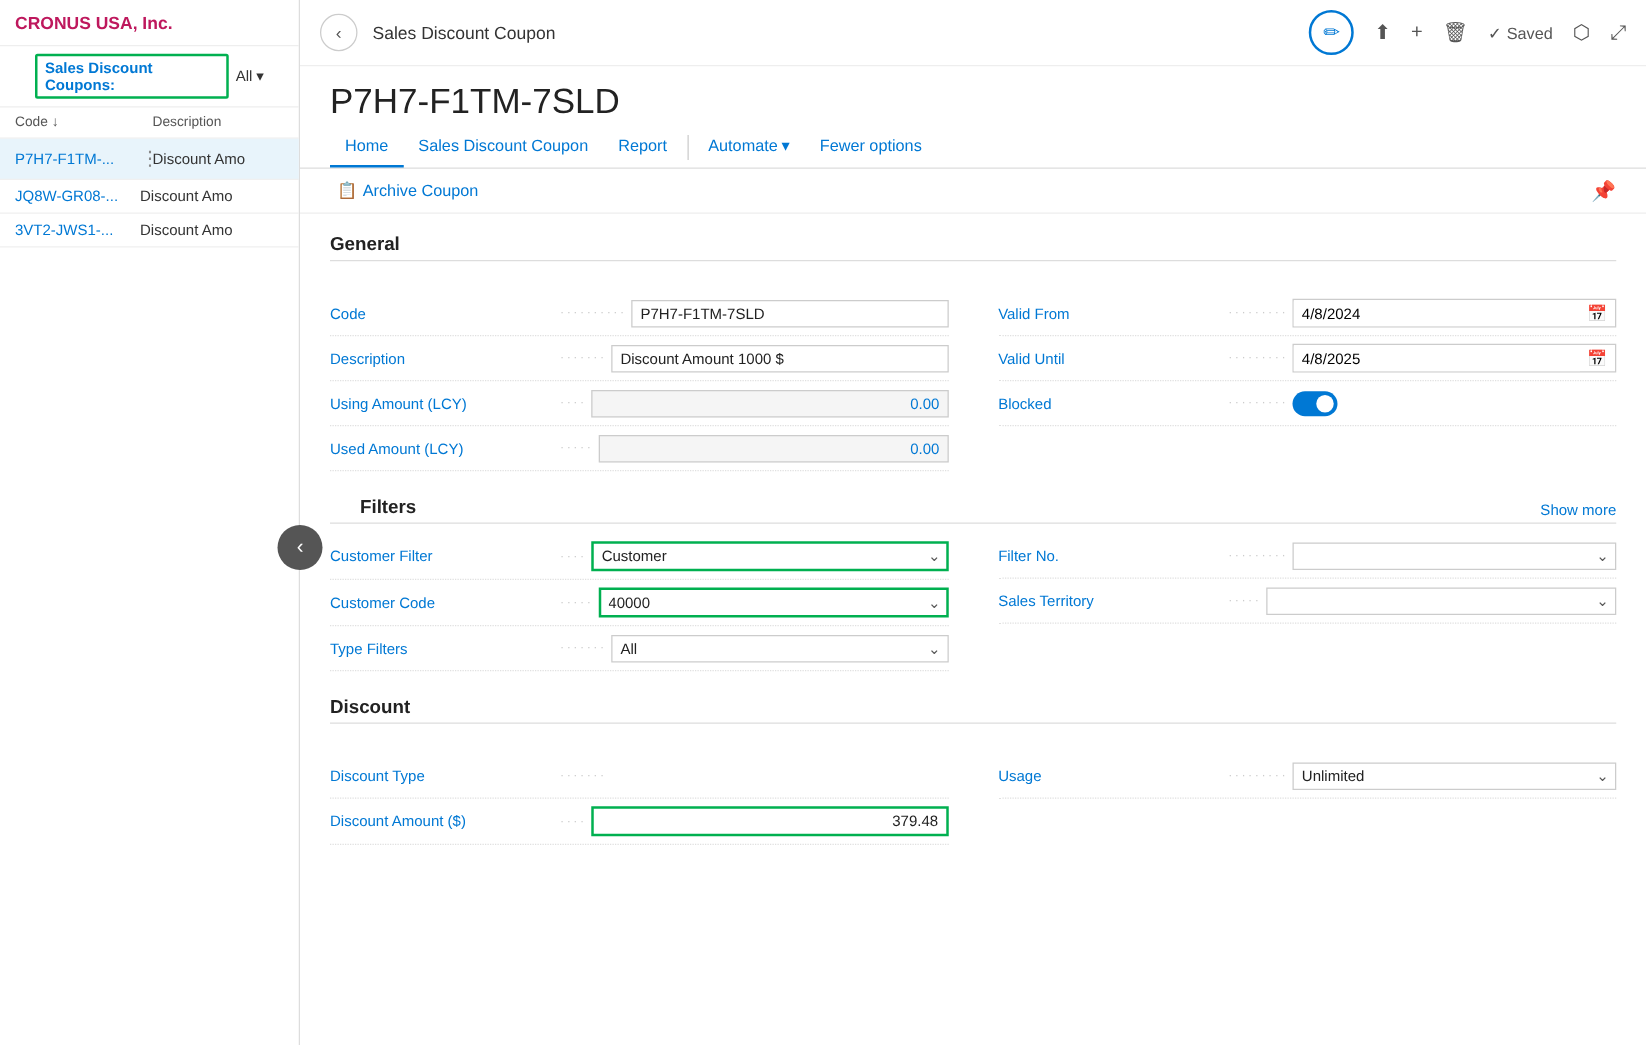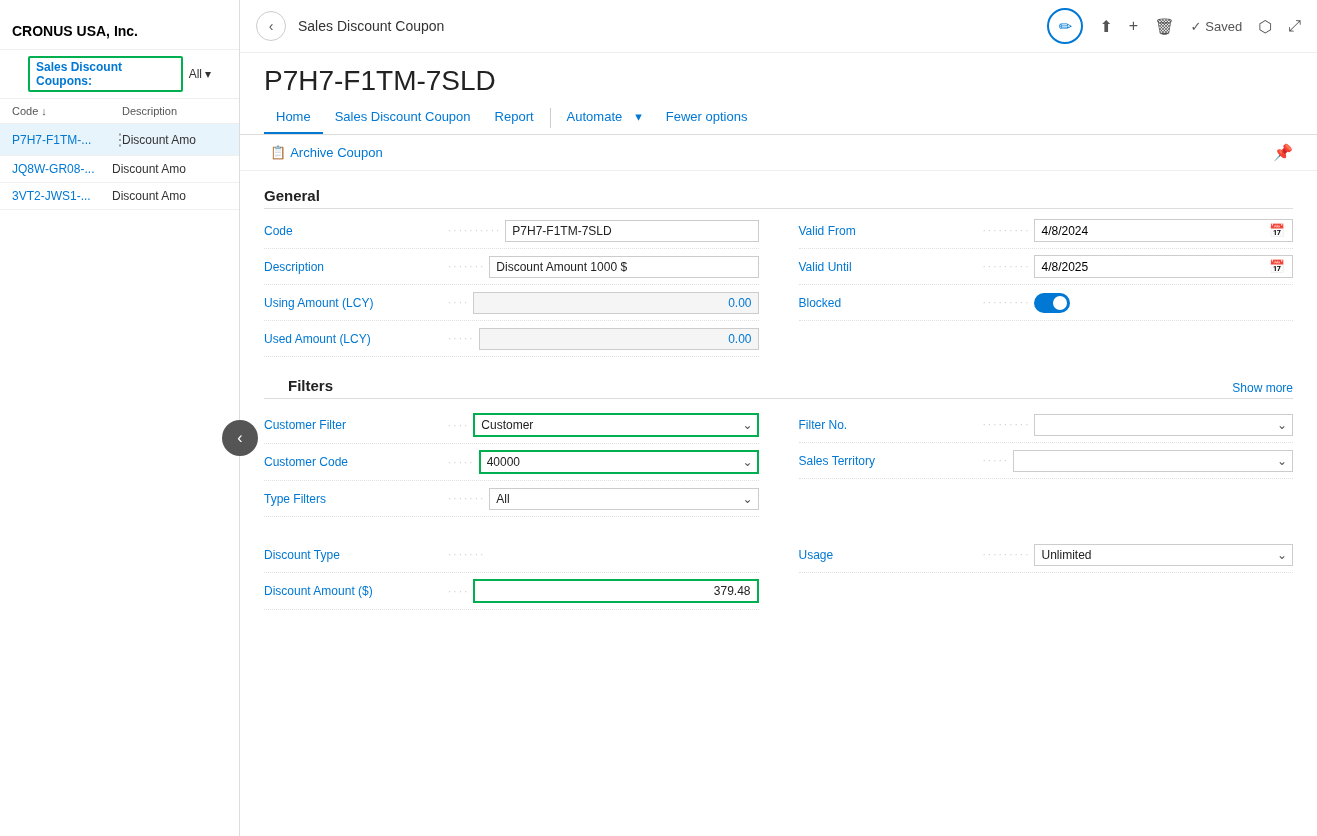--- a/index.html
+++ b/index.html
@@ -11,23 +11,22 @@
       background: #fff;
       border-right: 1px solid #ddd;
       display: flex;
       flex-direction: column;
       flex-shrink: 0;
     }
     .sidebar-header {
       padding: 10px 12px;
       font-size: 14px;
       font-weight: 600;
-      color: #000000;
+      color: #be185d;
       border-bottom: 1px solid #eee;
-      margin-top: 13px;
     }
     .sidebar-filter-row {
       display: flex;
       align-items: center;
       padding: 6px 28px;
       border-bottom: 1px solid #eee;
     }
     .sidebar-filter-label {
       font-size: 12px;
       color: #0078d4;
@@ -186,21 +185,21 @@
       color: #0078d4;
       border-bottom: 2px solid #0078d4;
     }
     .tab-divider {
       width: 1px;
       height: 20px;
       background: #ccc;
       margin: 0 4px;
     }
     .tab-dropdown {
-      display: flex; align-items: flex-start; gap: 13px;
+      display: flex; align-items: flex-start; gap: 3px;
     }
 
     
     .toolbar {
       display: flex;
       align-items: center;
       padding: 6px 24px;
       border-bottom: 1px solid #eee;
       gap: 8px;
     }
@@ -229,21 +228,21 @@
     
     .form-content::-webkit-scrollbar { width: 8px; }
     .form-content::-webkit-scrollbar-track { background: #f1f1f1; }
     .form-content::-webkit-scrollbar-thumb { background: #c1c1c1; border-radius: 4px; }
 
     
     .section-title {
       font-size: 15px;
       font-weight: 600;
       color: #222;
-      margin-bottom: 4px;
+      margin-bottom: 24px;
       padding-bottom: 4px;
       border-bottom: 1px solid #ddd;
     }
     .section { margin-bottom: 20px; }
 
     
     .form-grid {
       display: grid;
       grid-template-columns: 1fr 1fr;
       gap: 0 40px;
@@ -587,20 +586,21 @@
                 <option value=""></option>
               </select>
             </div>
           </div>
         </div>
 
       </div>
     </div>
 
     <div class="section">
+      <div class="section-title">Discount</div>
       <div class="form-grid">
 
         <div>
           <div class="form-row">
             <div class="form-label">Discount Type</div>
             <span class="form-dots">·······</span>
           </div>
           <div class="form-row">
             <div class="form-label">Discount Amount ($)</div>
             <span class="form-dots">····</span>

